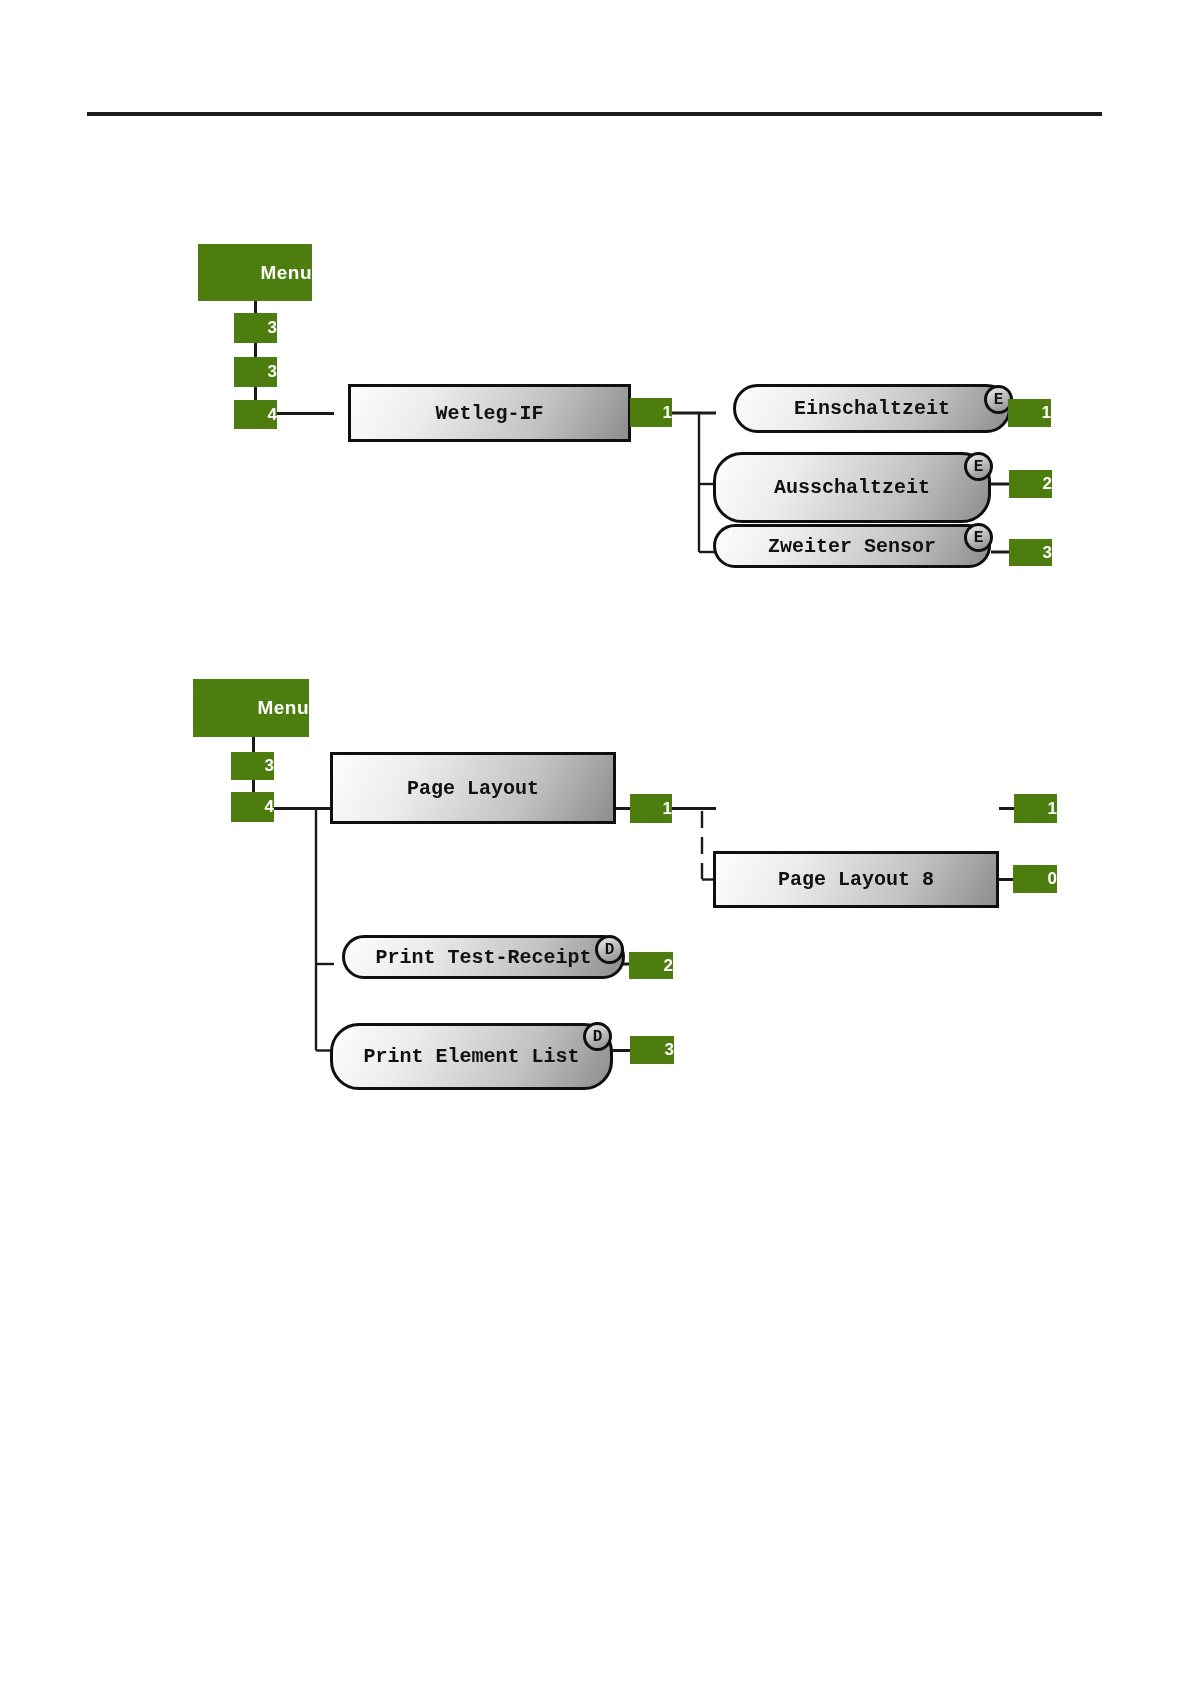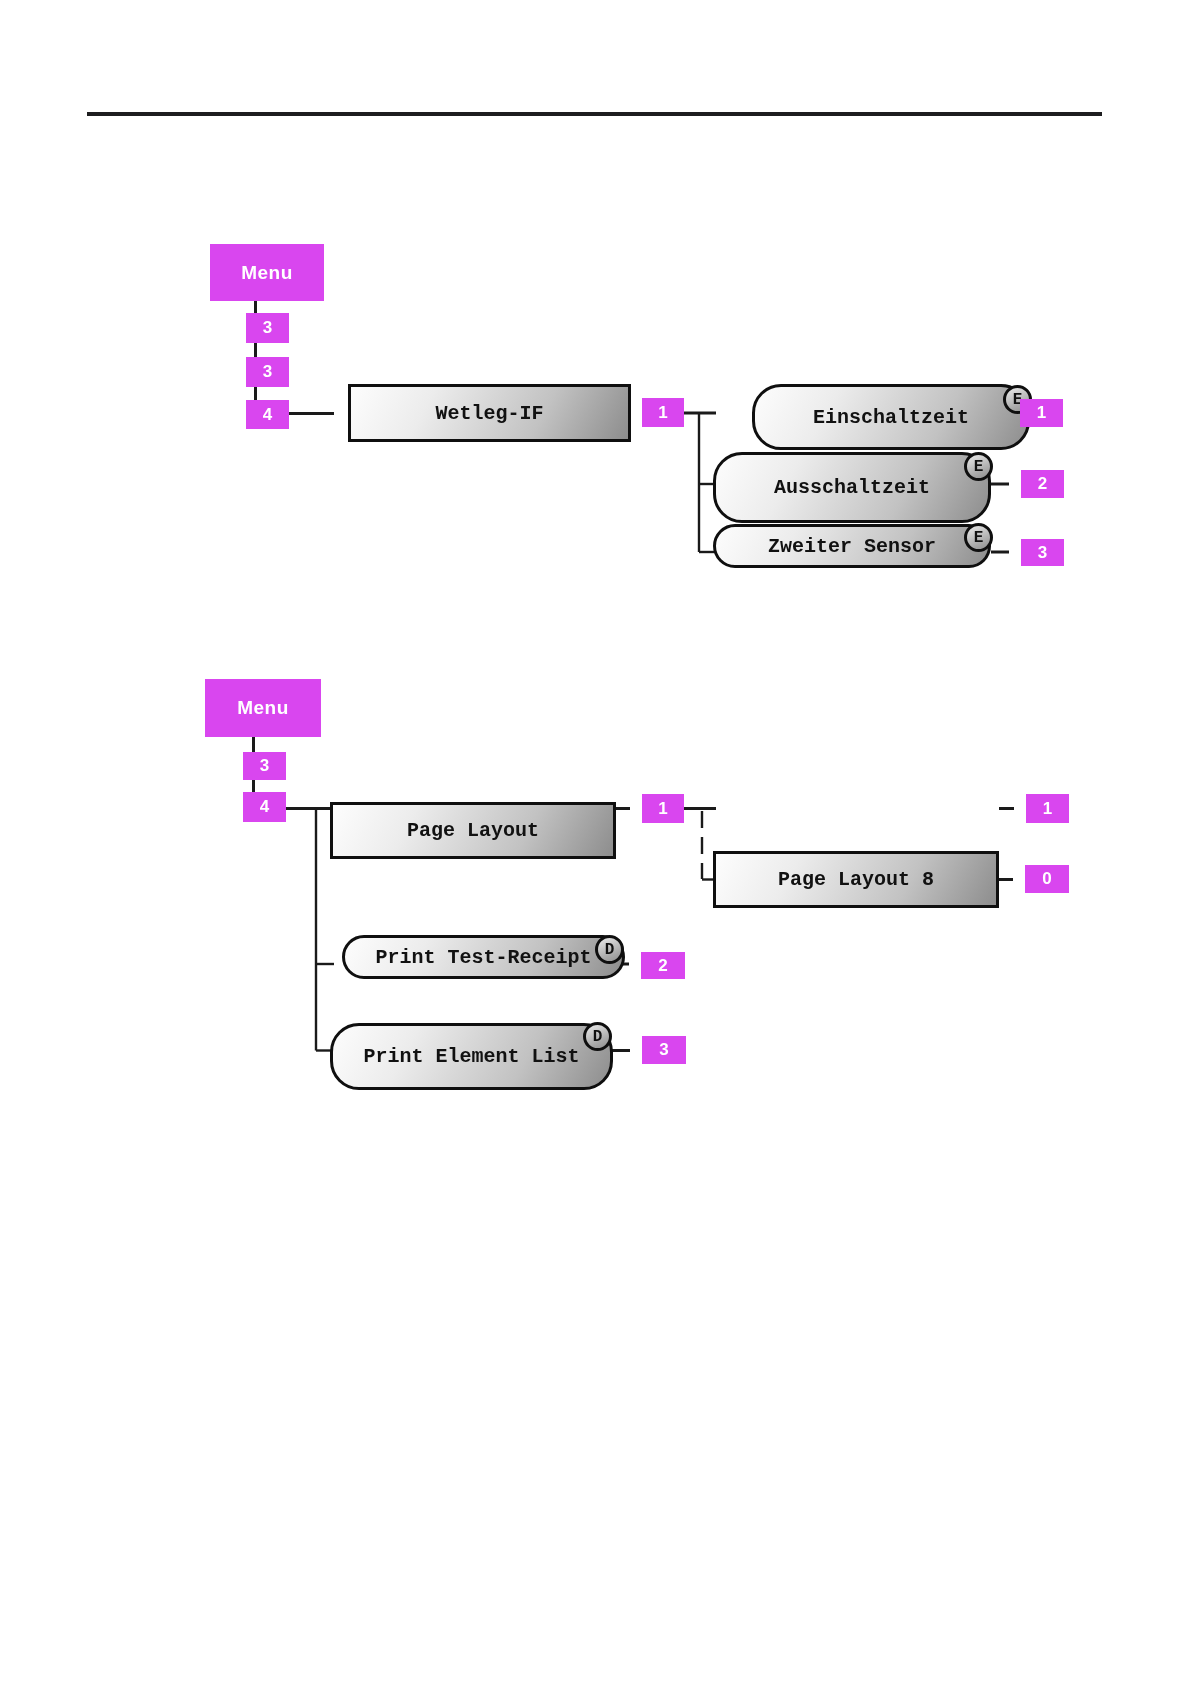--- a/index.html
+++ b/index.html
@@ -35,28 +35,27 @@
   }
   .wires path.thin {
     stroke-width: 2.4;
   }
   .wires path.dash {
     stroke-width: 2.4;
     stroke-dasharray: 17 9;
   }
   .bk {
     position: absolute;
-    background: #d946ef;
+    background: #4d7c0f;
     color: #ffffff;
     display: flex;
     align-items: center;
-    justify-content: center;
+    justify-content: flex-end;
     font-family: "Liberation Sans", sans-serif;
     font-weight: bold;
-    margin-left: 12px;
   }
   .bk.menu { font-size: 19px; letter-spacing: .5px; }
   .bk.key  { font-size: 17px; }
   .gbox {
     position: absolute;
     box-sizing: border-box;
     border: 3px solid #0f0f0f;
     background: linear-gradient(118deg, #fdfdfd 0%, #ececec 28%, #c2c2c2 68%, #8d8d8d 100%);
     display: flex;
     align-items: center;
@@ -136,21 +135,21 @@
     <span>4</span>
   </div>
 
   <div class="gbox" style="left:348px;top:384px;width:283px;height:58px">
     <span>Wetleg-IF</span>
   </div>
   <div class="bk key" style="left:630px;top:398px;width:42px;height:29px">
     <span>1</span>
   </div>
 
-  <div class="gbox stadium" style="left:752px;top:384px;width:278px;height:66px">
+  <div class="gbox stadium" style="left:733px;top:384px;width:278px;height:49px">
     <span>Einschaltzeit</span>
     <span class="badge" style="top:-2px;right:-5px">E</span>
   </div>
   <div class="bk key" style="left:1008px;top:399px;width:43px;height:28px">
     <span>1</span>
   </div>
 
   <div class="gbox stadium" style="left:713px;top:452px;width:278px;height:71px">
     <span>Ausschaltzeit</span>
     <span class="badge" style="top:-3px;right:-5px">E</span>
@@ -171,21 +170,21 @@
     <span>Menu</span>
   </div>
 
   <div class="bk key" style="left:231px;top:752px;width:43px;height:28px">
     <span>3</span>
   </div>
   <div class="bk key" style="left:231px;top:792px;width:43px;height:30px">
     <span>4</span>
   </div>
 
-  <div class="gbox" style="left:330px;top:802px;width:286px;height:57px">
+  <div class="gbox" style="left:330px;top:752px;width:286px;height:72px">
     <span>Page Layout</span>
   </div>
   <div class="bk key" style="left:630px;top:794px;width:42px;height:29px">
     <span>1</span>
   </div>
 
   <div class="bk key" style="left:1014px;top:794px;width:43px;height:29px">
     <span>1</span>
   </div>
 

